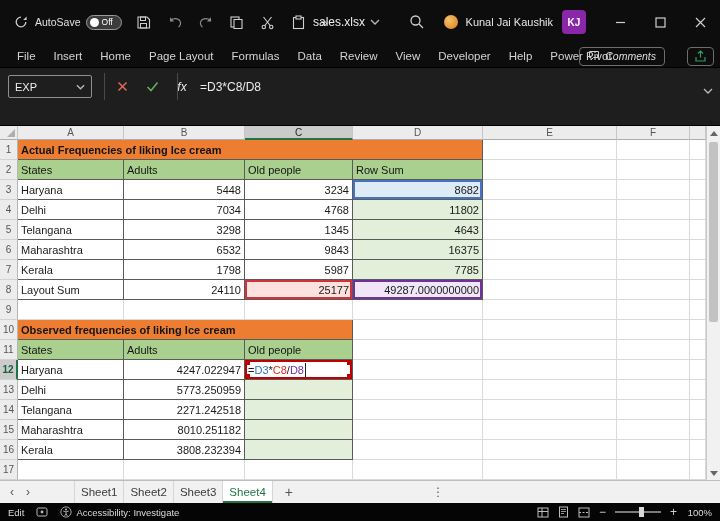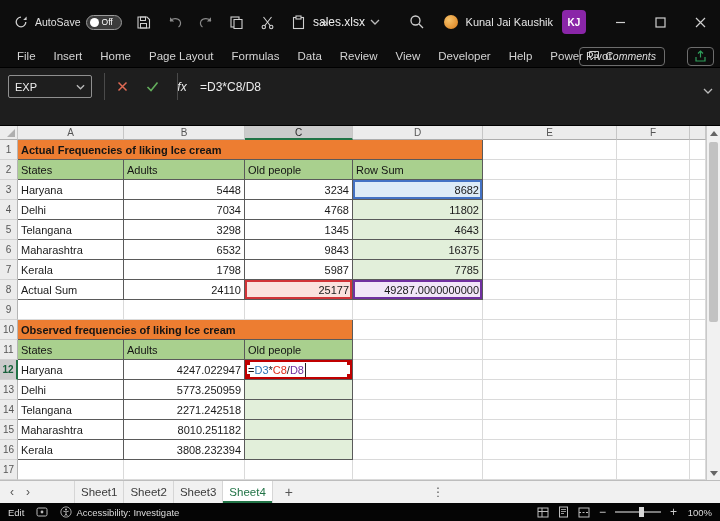--- a/index.html
+++ b/index.html
@@ -304,21 +304,21 @@
     <div class="cell"></div>
     <div class="rh">7</div>
     <div class="cell tb">Kerala</div>
     <div class="cell tb num">1798</div>
     <div class="cell tb num">5987</div>
     <div class="cell tb lightgreen num">7785</div>
     <div class="cell"></div>
     <div class="cell"></div>
     <div class="cell"></div>
     <div class="rh">8</div>
-    <div class="cell tb">Actual Sum</div>
+    <div class="cell tb">Layout Sum</div>
     <div class="cell tb num">24110</div>
     <div class="cell tb ref-red num">25177</div>
     <div class="cell tb ref-purple num">49287.0000000000</div>
     <div class="cell"></div>
     <div class="cell"></div>
     <div class="cell"></div>
     <div class="rh">9</div>
     <div class="cell"></div>
     <div class="cell"></div>
     <div class="cell"></div>

